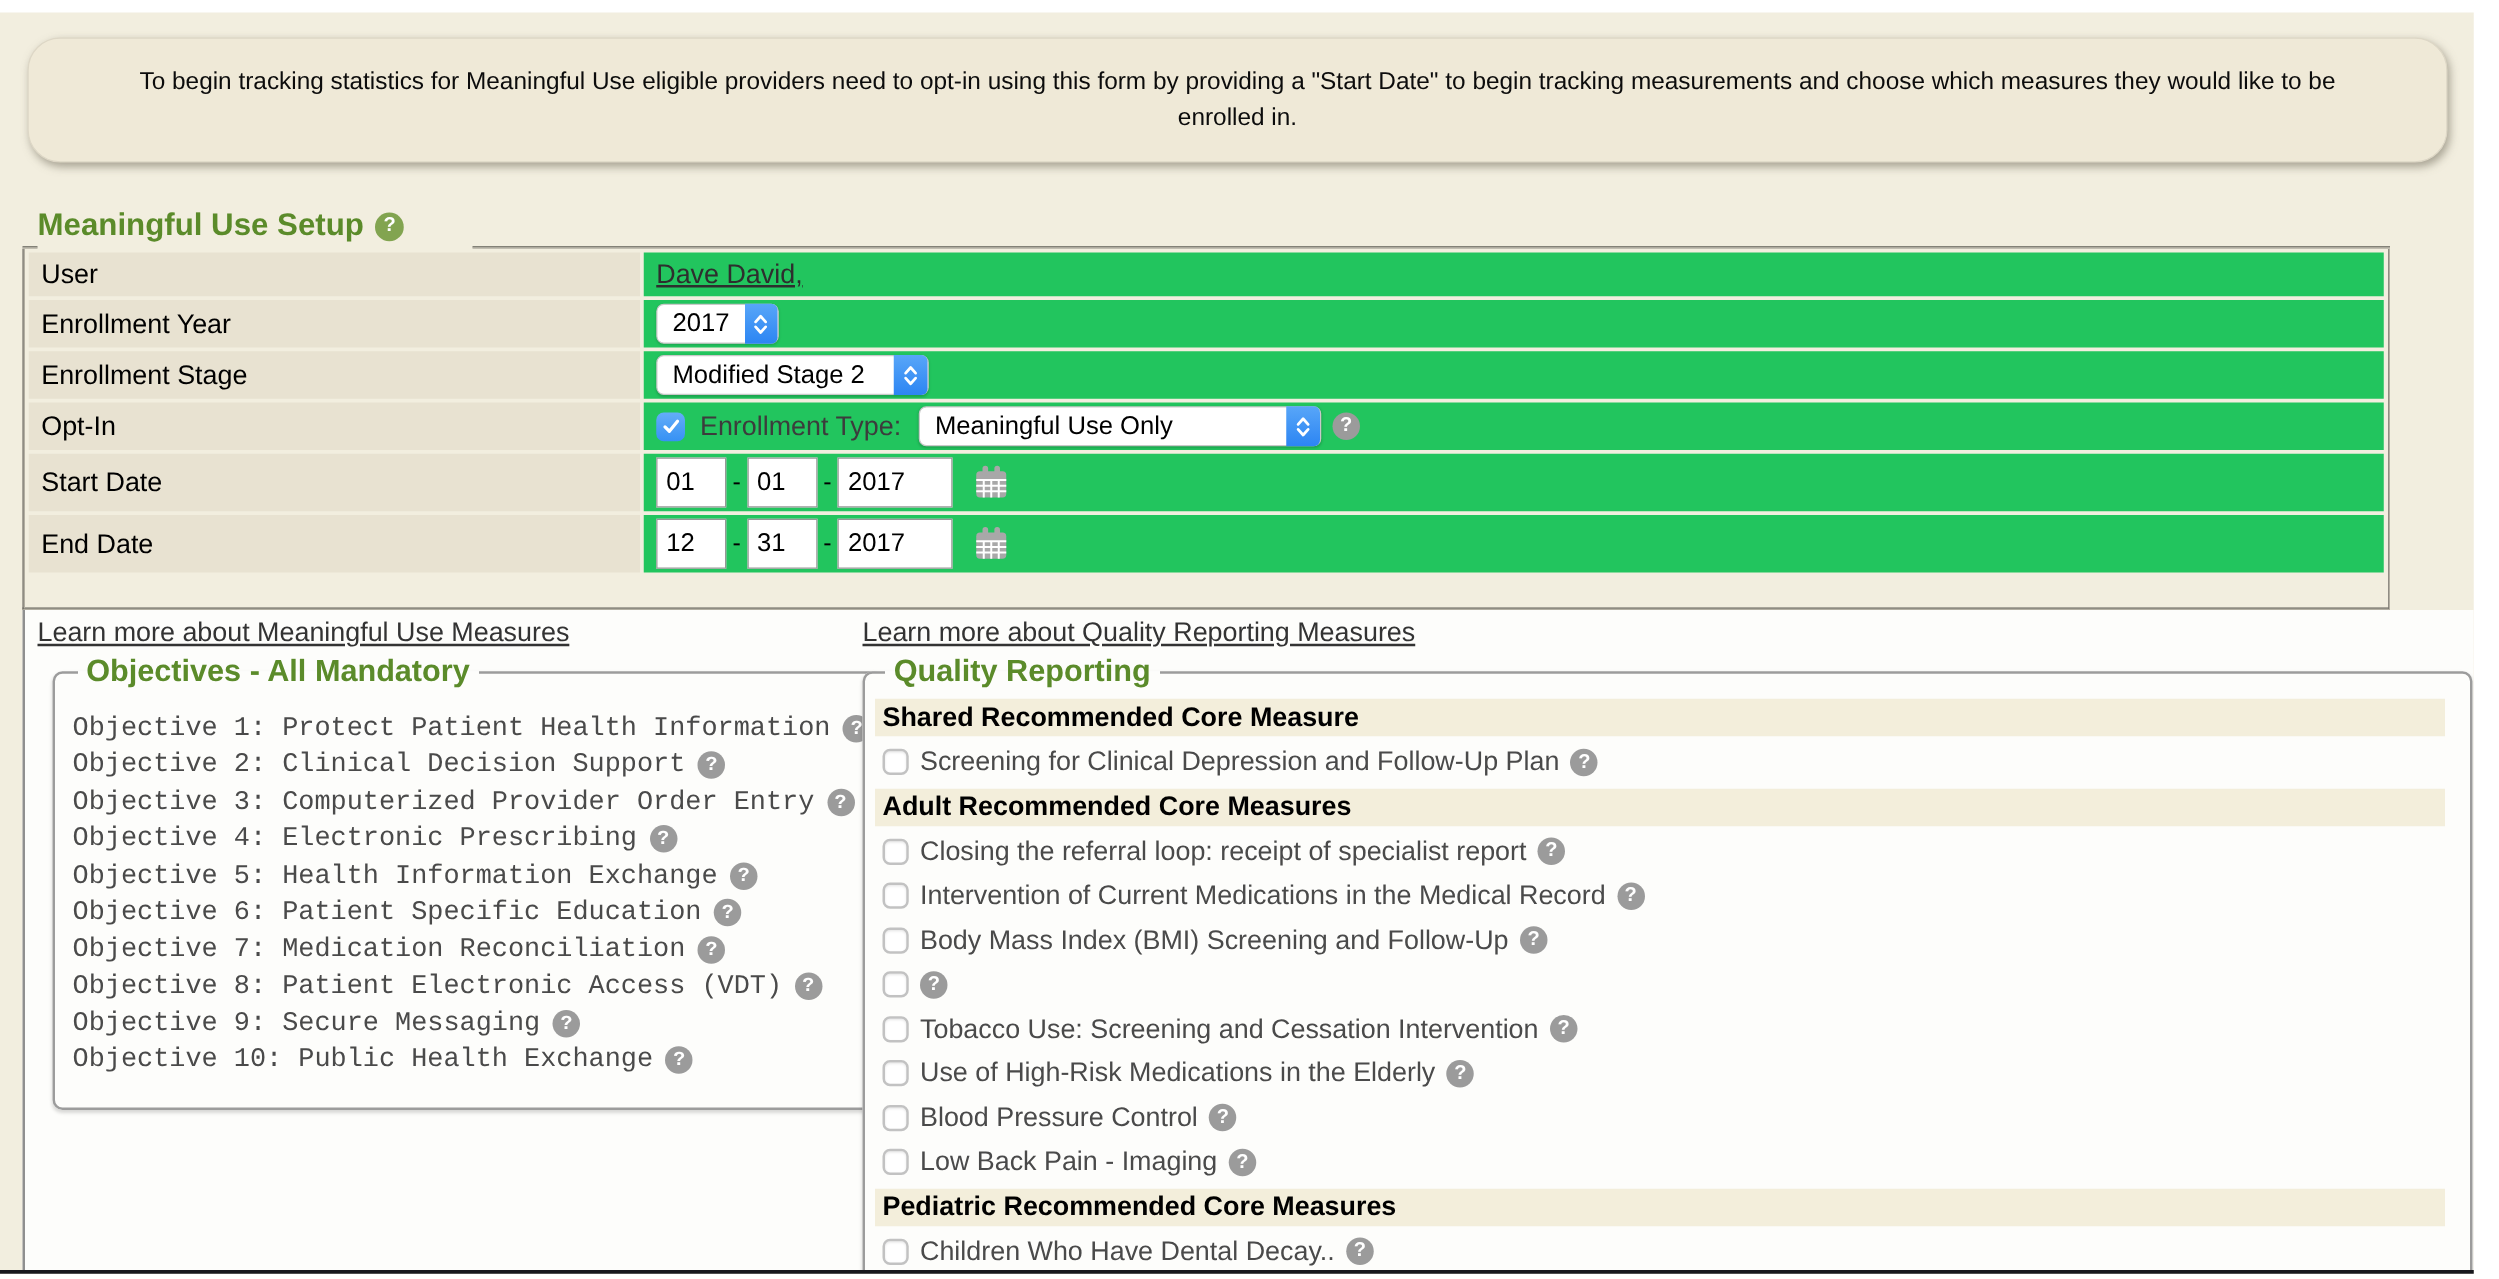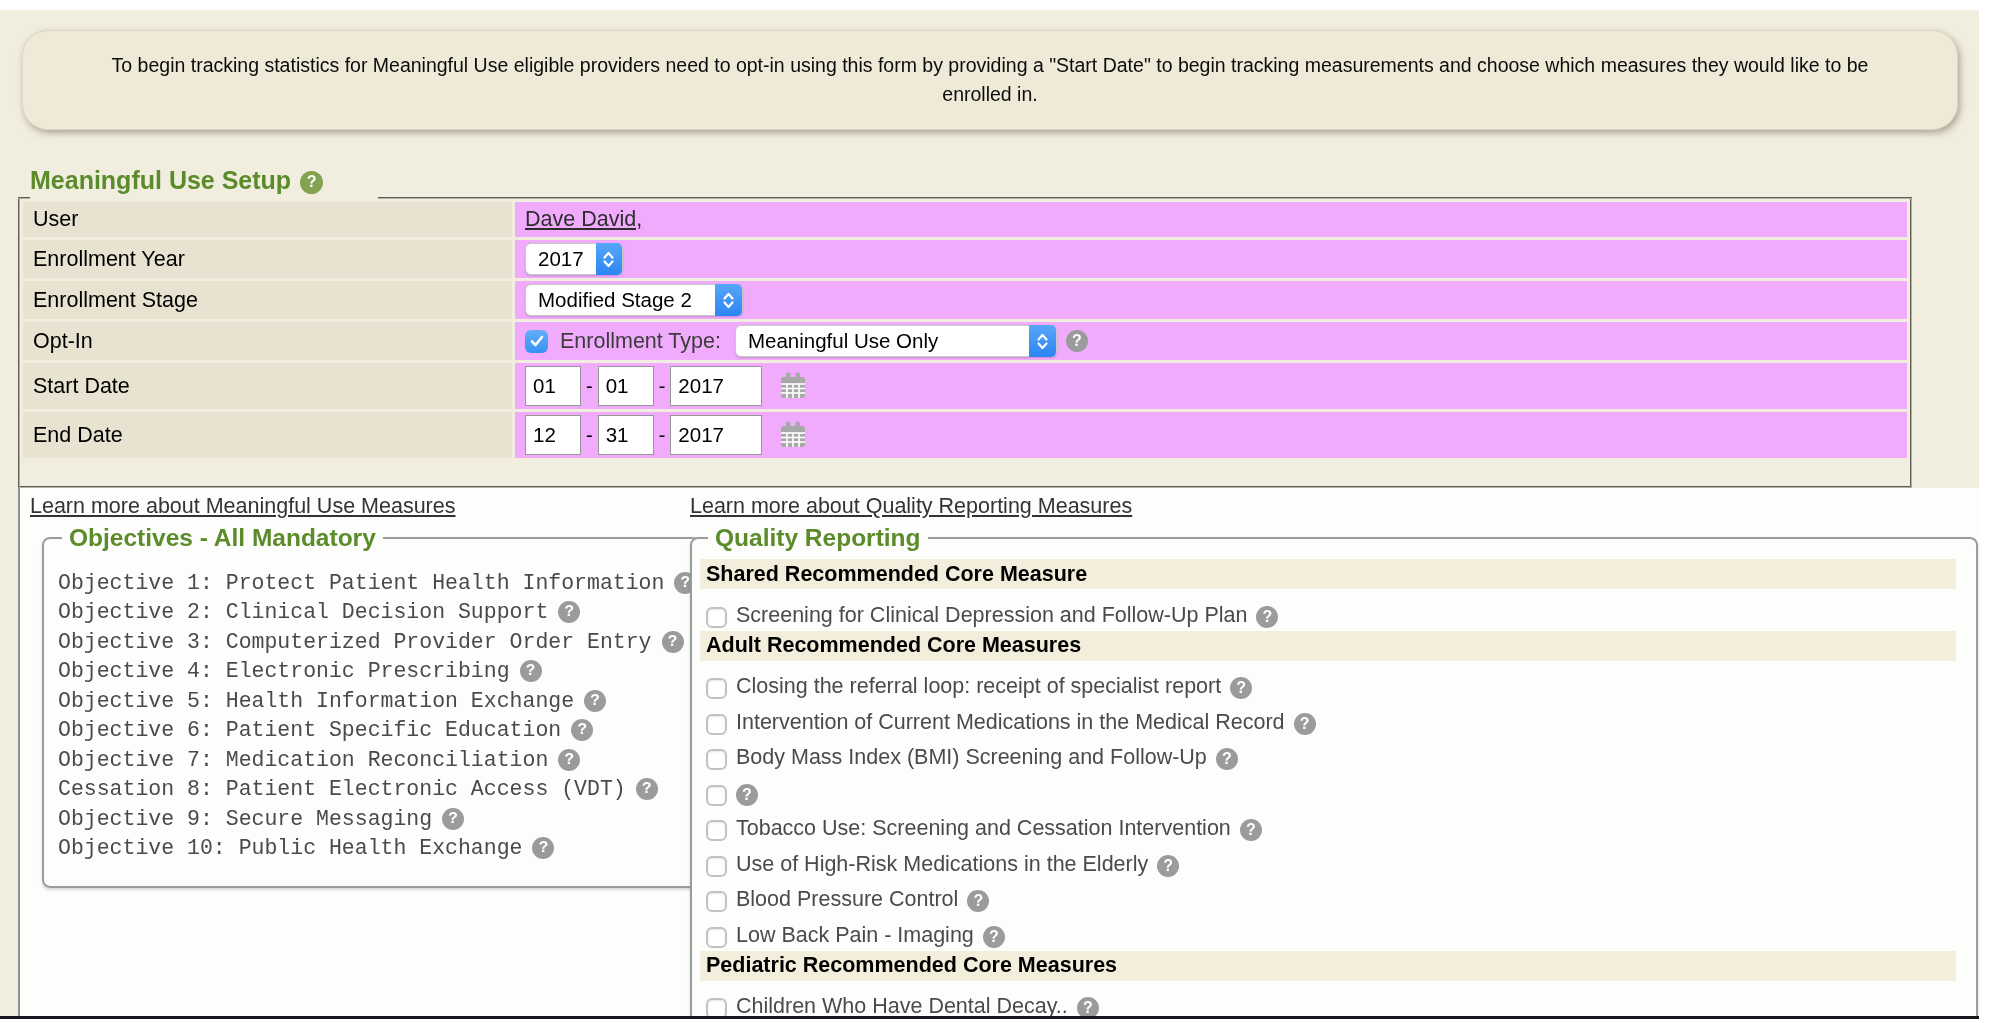--- a/index.html
+++ b/index.html
@@ -27,21 +27,21 @@
   .help { display:inline-flex; width:22px; height:22px; border-radius:50%;
           background:#9b9b9b; color:#fff; font-size:16px; font-weight:bold;
           align-items:center; justify-content:center; margin-left:9px; vertical-align:middle;
           flex:none; line-height:1; }
   .help.green { background:#82a450; width:23px; height:23px; }
 
   .mu-table { display:table; width:100%; border-collapse:separate; border-spacing:3px; }
   .mu-row   { display:table-row; }
   .mu-label { display:table-cell; width:489px; background:#e8e2d1; color:#000;
               font-size:21.5px; padding:5px 10px; vertical-align:middle; }
-  .mu-value { display:table-cell; background:#f0abfc; padding:3px 10px; vertical-align:middle;
+  .mu-value { display:table-cell; background:#22c55e; padding:3px 10px; vertical-align:middle;
               font-size:21px; color:#222; }
   .vflex { display:flex; align-items:center; }
 
   .user-link { color:#2e2e2e; text-decoration:underline; font-size:21.5px; }
 
   
   .sel { display:inline-flex; align-items:center; height:32px; background:#fff;
          border:1px solid #c9c9c9; border-radius:6px;
          box-shadow:0 1px 2px rgba(0,0,0,0.18); cursor:default; }
   .sel-text { font-size:20.5px; color:#000; padding:0 12px; }
@@ -83,21 +83,21 @@
   .panel-qr  { left:670px; top:36px; width:1288px; height:620px; padding:4px 8px; }
 
   .obj-list { margin-top:8px; padding-left:4px;font-family:Liberation Mono, monospace; }
   .obj-row { display:flex; align-items:center; height:29.5px; font-size:21.5px; color:#4a4a4a;
              white-space:nowrap; }
   .obj-row .help { margin-left:10px; }
 
   .q-header { height:30px; margin:3px 12px 3px 0; background:#f3eedb; color:#000;
               font-size:21.5px; font-weight:bold; display:flex; align-items:center;
               padding-left:6px; }
-  .q-row { display:flex; align-items:flex-end; height:35.5px; padding-left:6px;
+  .q-row { display:flex; align-items:center; height:35.5px; padding-left:6px;
            font-size:21.5px; color:#4a4a4a; white-space:nowrap; }
   .q-label { margin-left:9px; }
 </style>
 </head>
 <body>
 
 <div class="page">
   <div class="content">
 
     <div class="banner">
@@ -257,21 +257,21 @@
             </div>
             <div class="obj-row">
               <span>Objective 6: Patient Specific Education</span>
               <span class="help">?</span>
             </div>
             <div class="obj-row">
               <span>Objective 7: Medication Reconciliation</span>
               <span class="help">?</span>
             </div>
             <div class="obj-row">
-              <span>Cessation 8: Patient Electronic Access (VDT)</span>
+              <span>Objective 8: Patient Electronic Access (VDT)</span>
               <span class="help">?</span>
             </div>
             <div class="obj-row">
               <span>Objective 9: Secure Messaging</span>
               <span class="help">?</span>
             </div>
             <div class="obj-row">
               <span>Objective 10: Public Health Exchange</span>
               <span class="help">?</span>
             </div>

